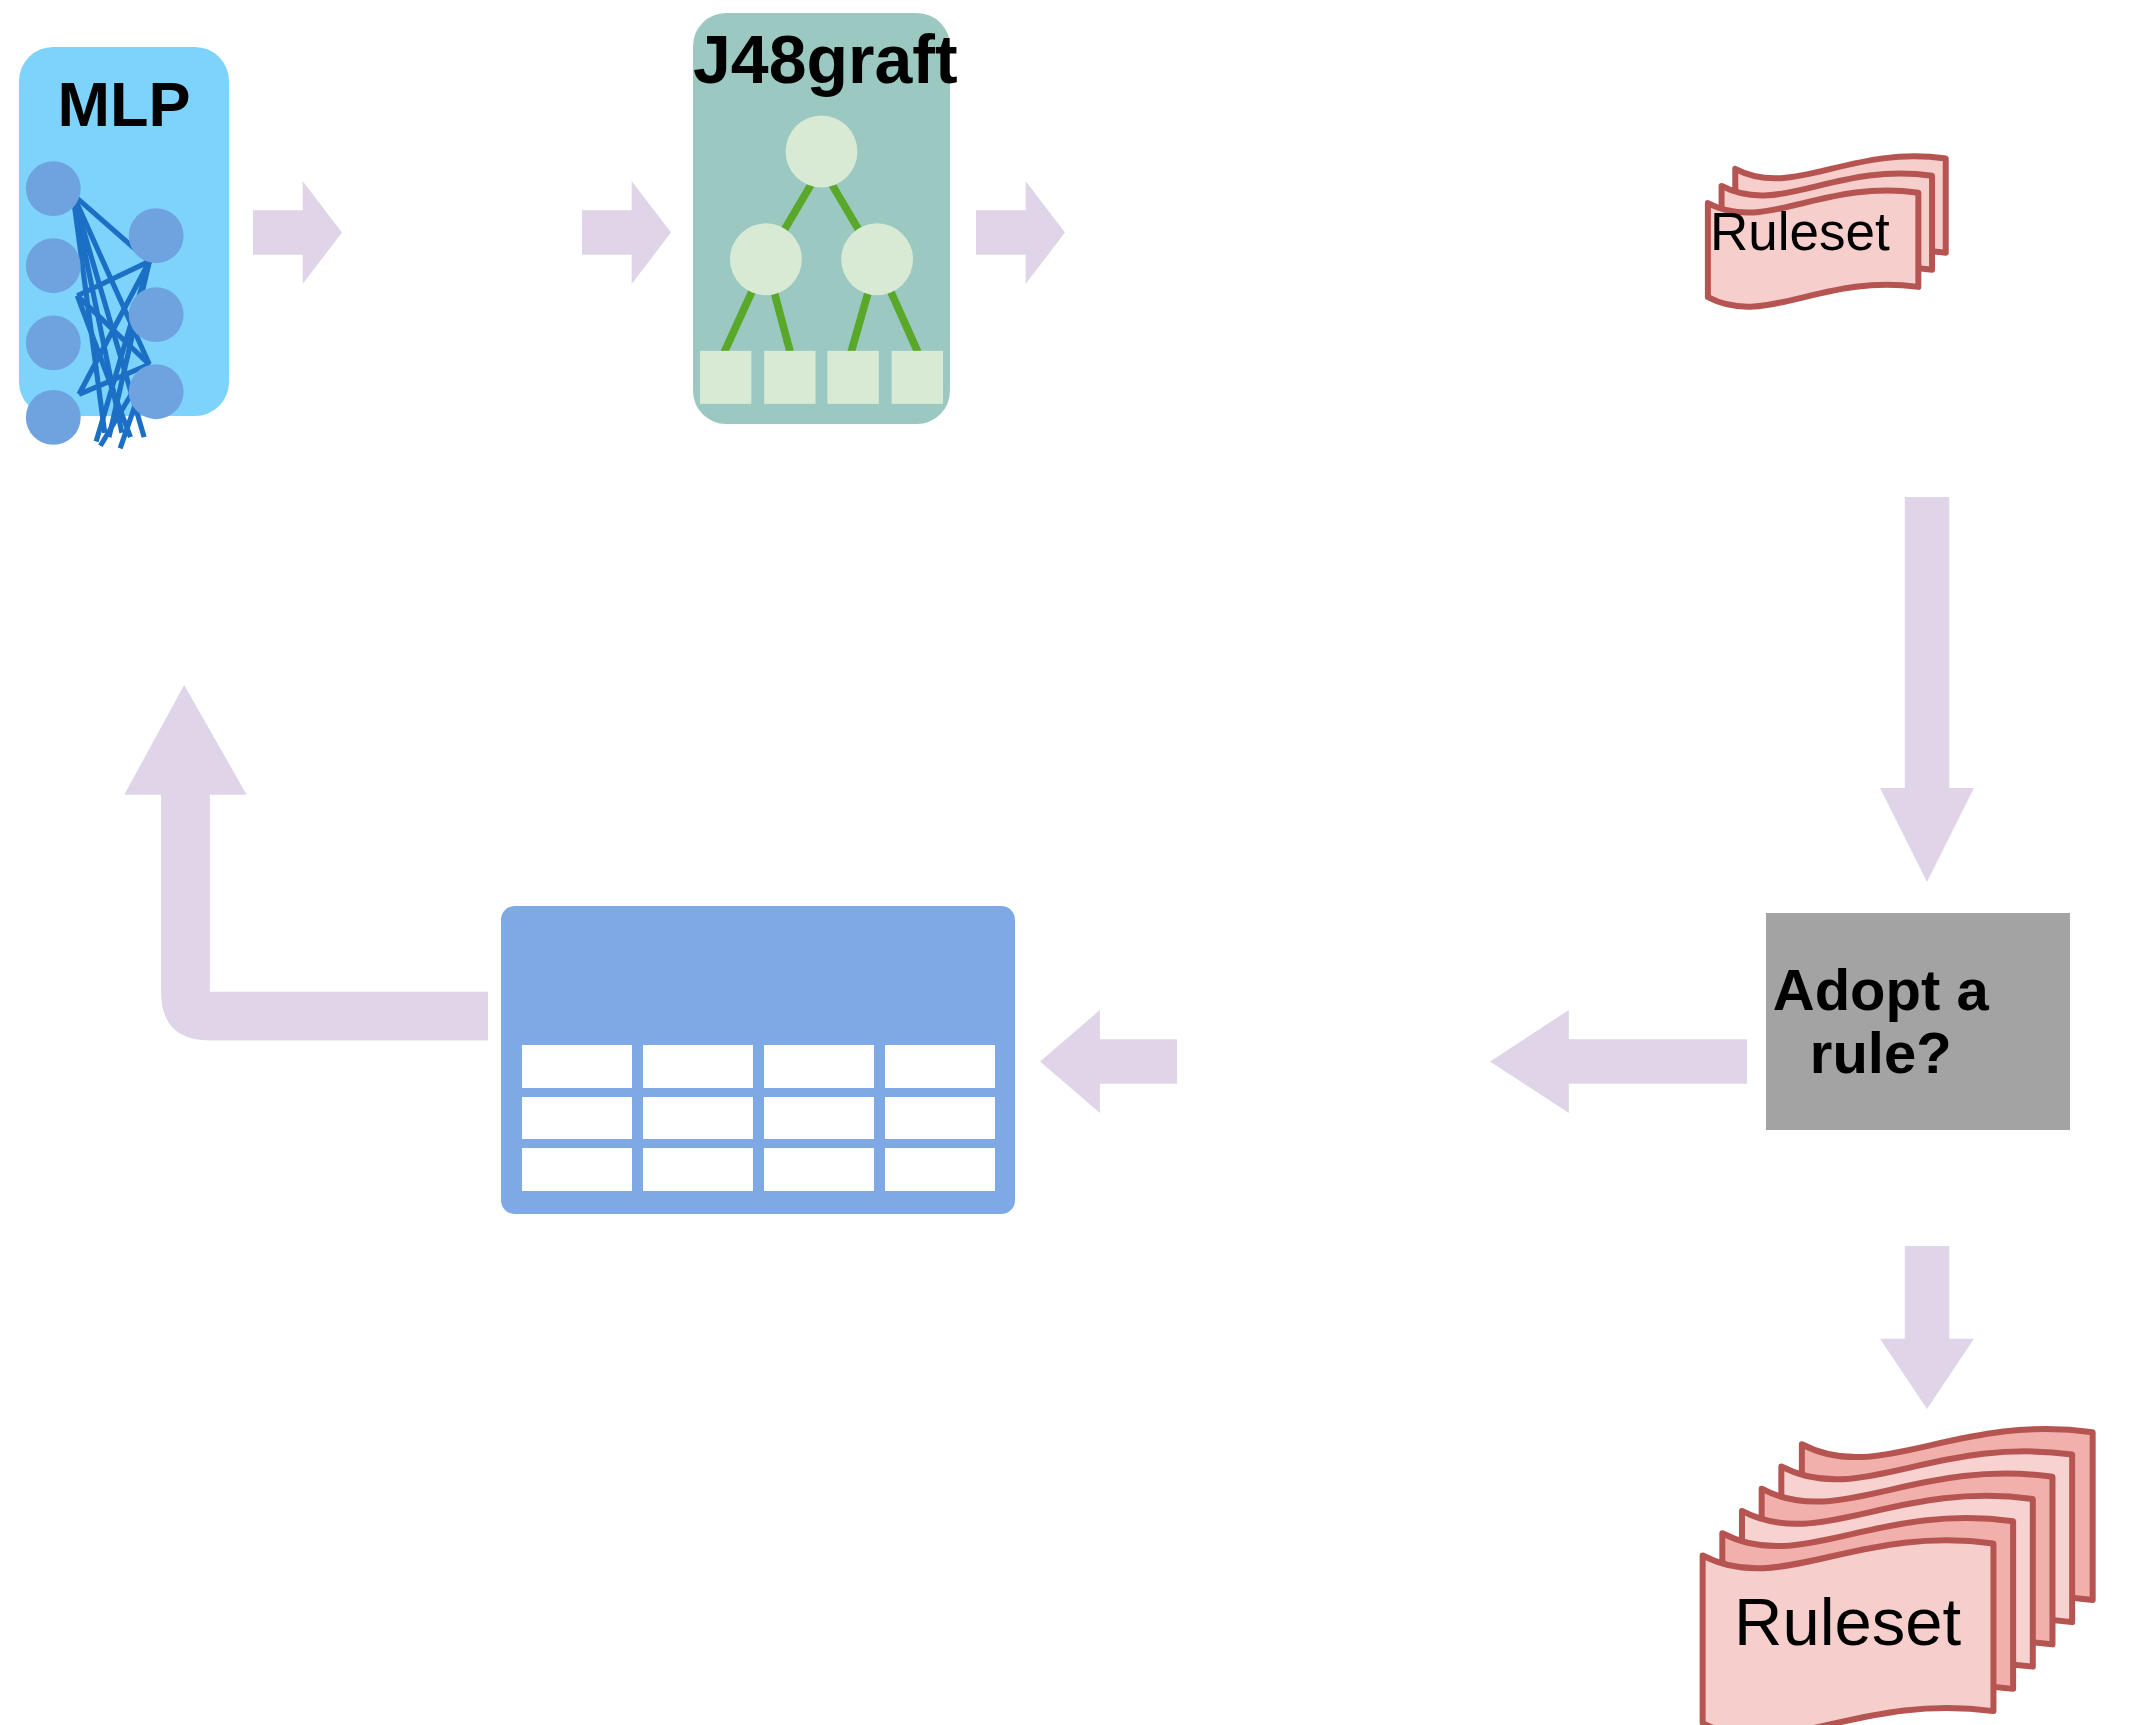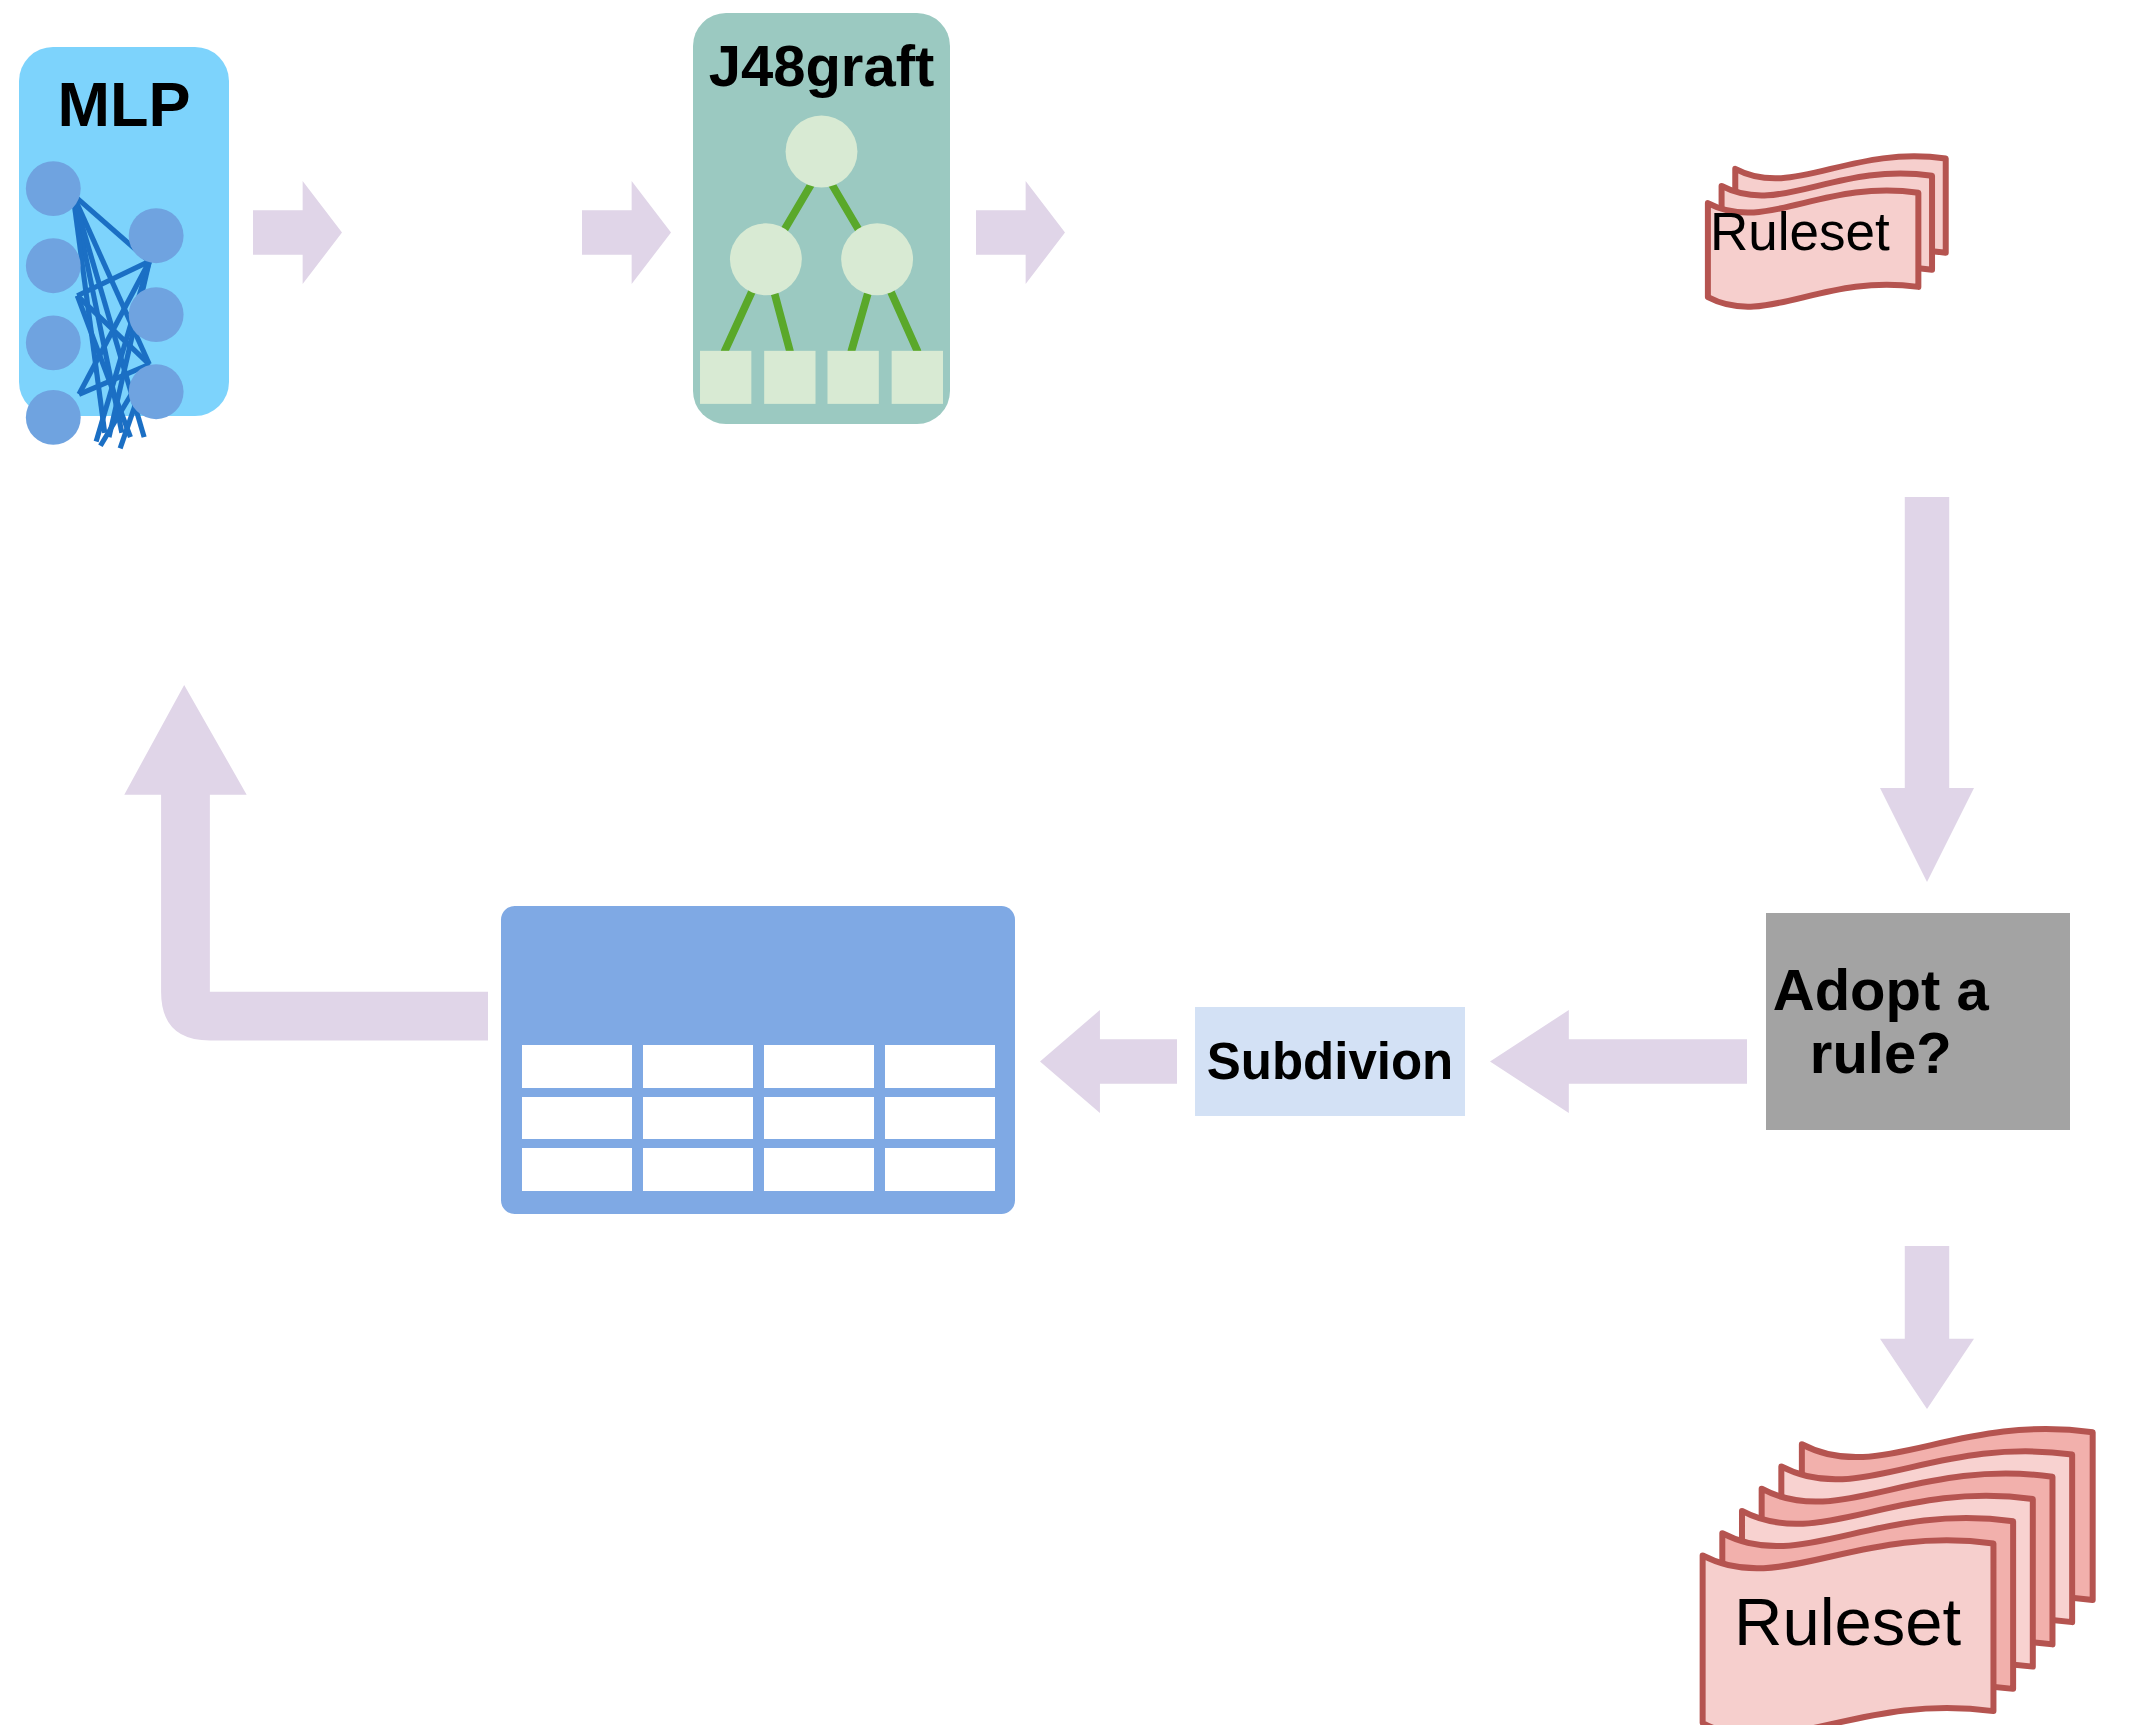--- a/index.html
+++ b/index.html
@@ -57,21 +57,21 @@
 
   
   #j48-panel {
     left: 693px;
     top: 13px;
     width: 257px;
     height: 411px;
     background: #9bc9c1;
     border-radius: 33px;
   }
-  #j48-panel .box-title { top: 24px; font-size: 58px; }
+  #j48-panel .box-title { top: 12px; font-size: 68px; }
   #j48-tree { position: absolute; left: 0; top: 94px; width: 257px; height: 308px; }
 
   
   #ruleset-top {
     left: 1699px;
     top: 150px;
     width: 283px;
     height: 154px;
   }
   #ruleset-top svg { display:block; width: 100%; height: 100%; overflow: visible;}
@@ -290,23 +290,20 @@
     </svg>
   </div>
   <div class="ruleset-label" id="ruleset-bottom-label">Ruleset</div>
 
   <div class="arrow" id="arrow-adopt-subdivion">
     <svg viewBox="0 0 300 120" preserveAspectRatio="none">
       <polygon points="300,34 92,34 92,0 0,60 92,120 92,86 300,86" fill="#e0d5e8"></polygon>
     </svg>
   </div>
 
-  <div class="node-box" id="subdivion-box">
-    <div class="subdivion-text">Subdivion</div>
-  </div>
 
   <div class="arrow" id="arrow-subdivion-subset">
     <svg viewBox="0 0 160 120" preserveAspectRatio="none">
       <polygon points="160,34 70,34 70,0 0,60 70,120 70,86 160,86" fill="#e0d5e8"></polygon>
     </svg>
   </div>
 
   <div class="node-box" id="subset-box">
     <div id="subset-grid">
       <div class="cell"></div>

